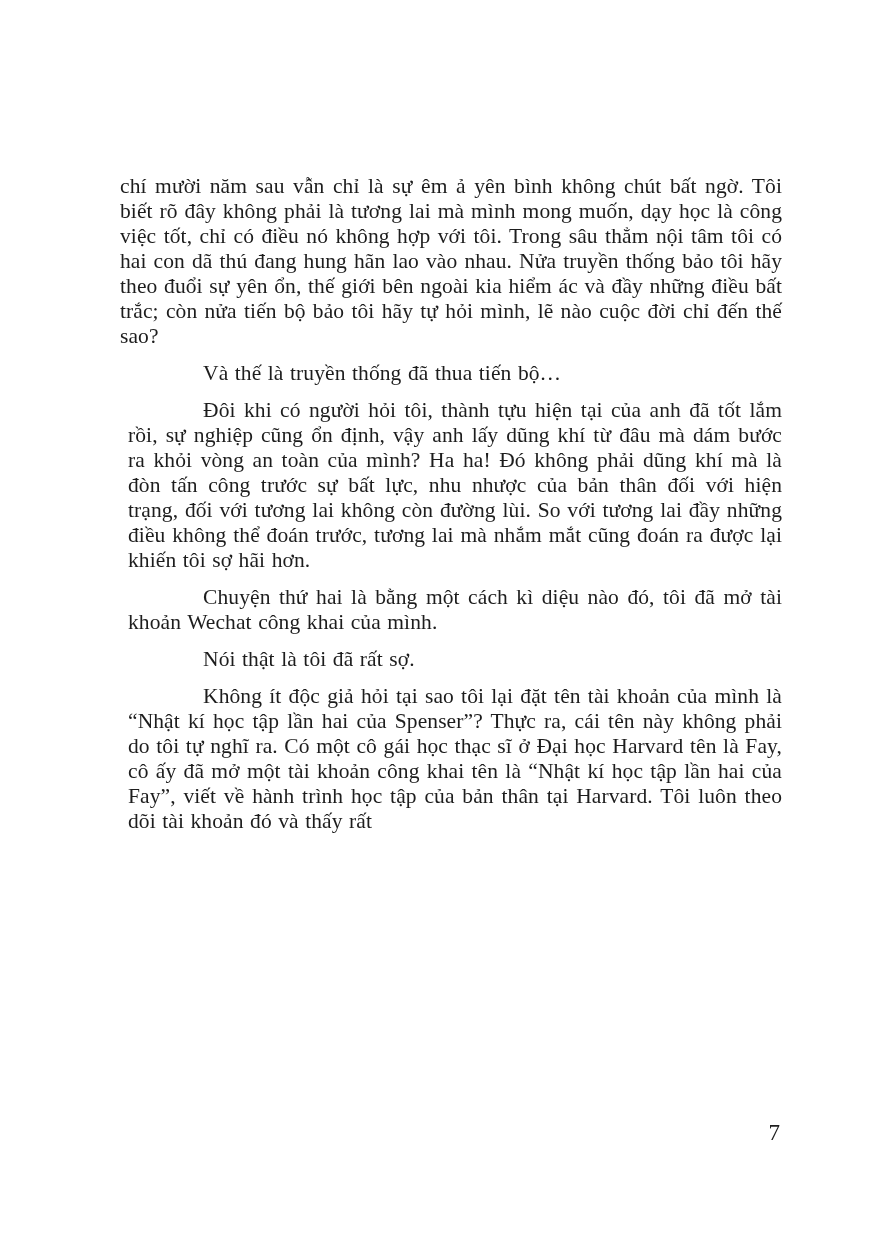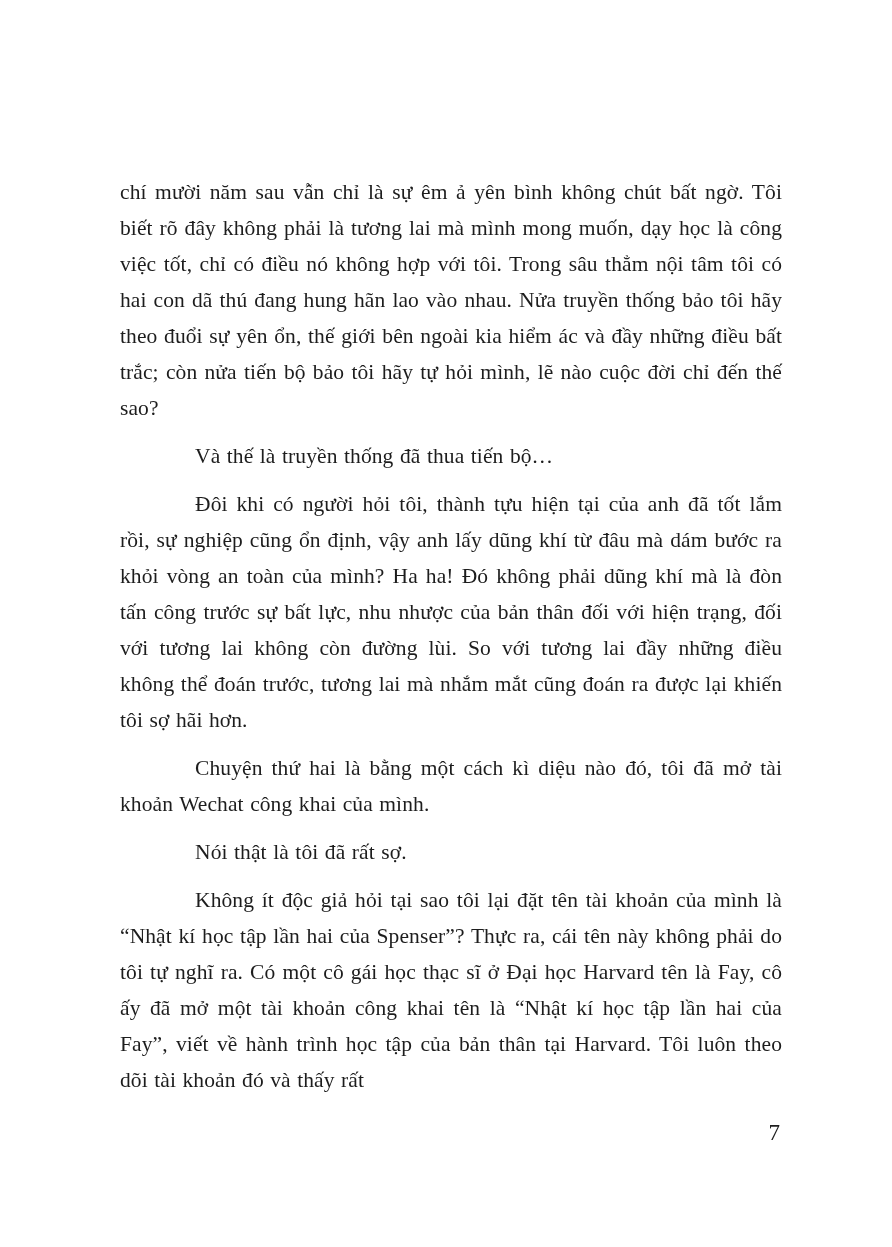--- a/index.html
+++ b/index.html
@@ -24,28 +24,29 @@
     box-sizing: border-box;
     padding: 174px 110px 0 120px;
     background: #ffffff;
   }
   .text-block {
     width: 662px;
   }
   .text-block p {
     margin: 0 0 12px 0;
     font-size: 21.5px;
-    line-height: 36px;
+    line-height: 25px;
     text-align: justify;
     text-justify: inter-word;
     letter-spacing: 0.1px;
     word-spacing: 1px;
   }
   .text-block p.indent {
     text-indent: 75px;
+    margin-left: 8px;
   }
   .page-number {
     position: absolute;
     top: 1118px;
     right: 112px;
     font-size: 23px;
     line-height: 30px;
     color: #1d1d1d;
   }
 </style>

